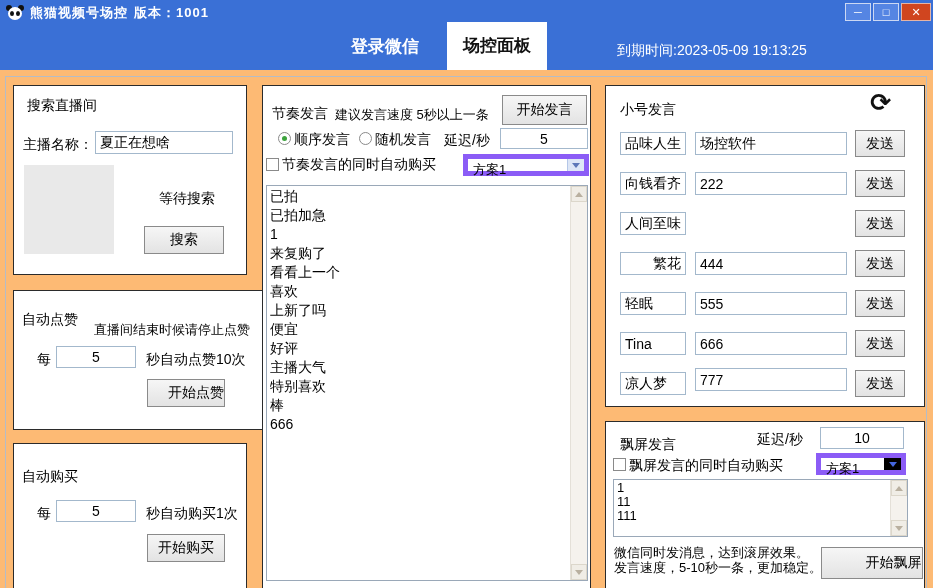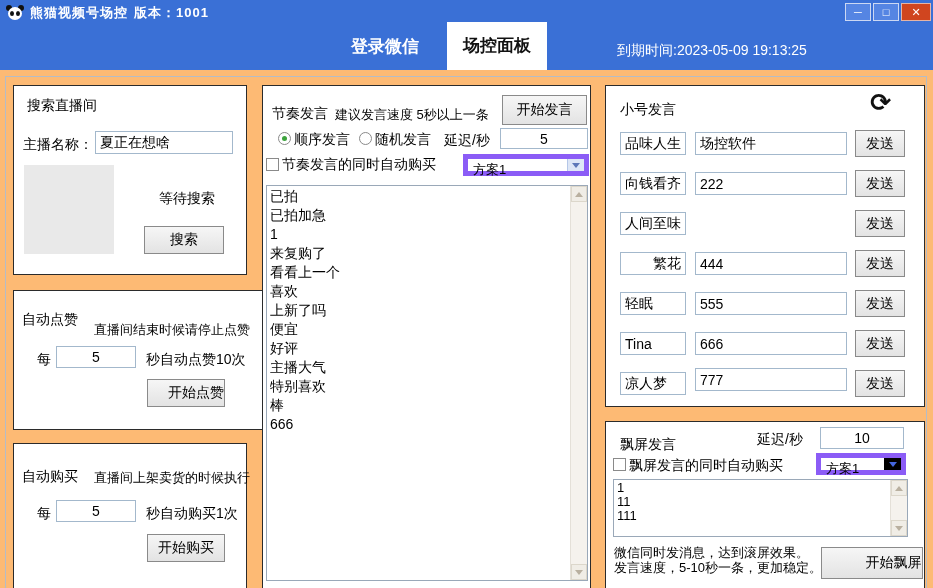--- a/index.html
+++ b/index.html
@@ -108,21 +108,20 @@
     <div class="lbl" style="left:8px; top:20px;">自动点赞</div>
     <div class="lbl13" style="left:80px; top:21px;margin-top:9px;">直播间结束时候请停止点赞</div>
     <div class="lbl" style="left:23px; top:60px;">每</div>
     <input class="tbx center" style="left: 42px; top: 55px; width: 80px; height: 22px;" value="5">
     <div class="lbl" style="left:132px; top:60px;">秒自动点赞10次</div>
     <button class="btn" style="left:133px; top:88px; width:78px; height:28px;text-align:right;">开始点赞</button>
   </div>
 
   <div class="panel" style="left:13px; top:443px; width:234px; height:150px;">
     <div class="lbl" style="left:8px; top:24px;">自动购买</div>
-    <div class="lbl13" style="left:80px; top:25px;">直播间上架卖货的时候执行</div>
     <div class="lbl" style="left:23px; top:61px;">每</div>
     <input class="tbx center" style="left: 42px; top: 56px; width: 80px; height: 22px;" value="5">
     <div class="lbl" style="left:132px; top:61px;">秒自动购买1次</div>
     <button class="btn" style="left:133px; top:90px; width:78px; height:28px;">开始购买</button>
   </div>
 
   <div class="panel" style="left:262px; top:85px; width:329px; height:508px;">
     <div class="lbl" style="left:9px; top:19px;">节奏发言</div>
     <div class="lbl13" style="left:72px; top:20px;">建议发言速度 5秒以上一条</div>
     <button class="btn" style="left:239px; top:9px; width:85px; height:30px;">开始发言</button>

